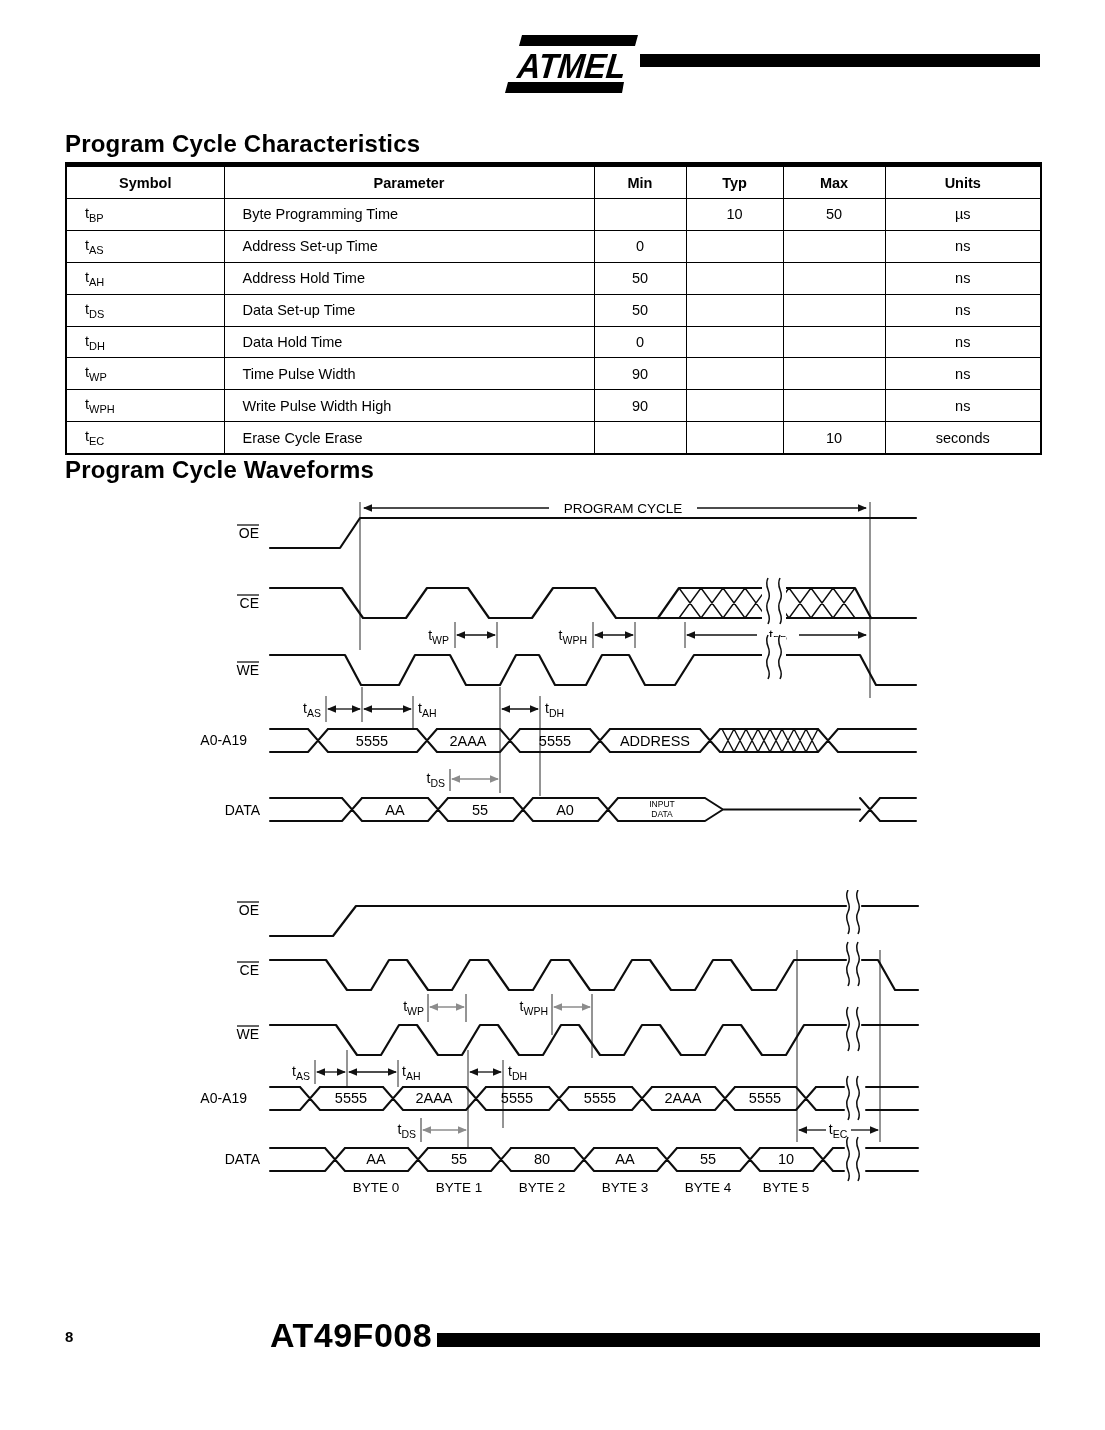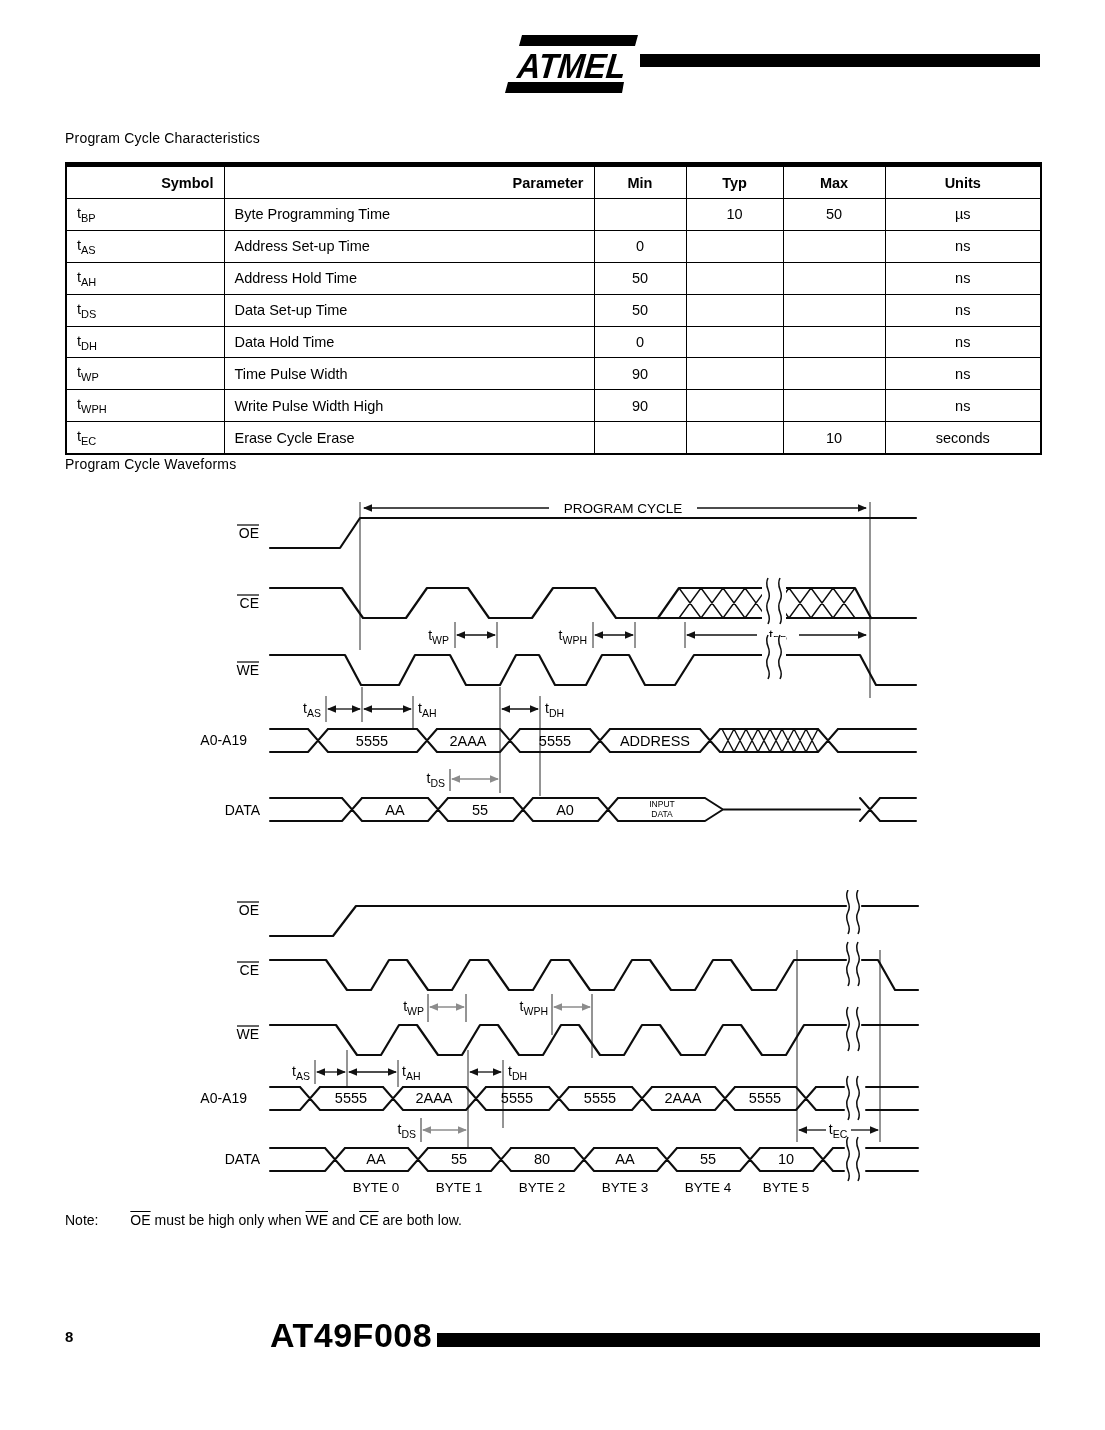--- a/index.html
+++ b/index.html
@@ -1,25 +1,25 @@
 <!DOCTYPE html>
 <html><head>
 <meta charset="utf-8">
 <style>
   html,body{margin:0;padding:0;background:#e8e8e8;}
   .page{position:relative;width:1105px;height:1430px;background:#ffffff;
         font-family:"Liberation Sans",sans-serif;color:#000;overflow:hidden;}
   .abs{position:absolute;}
-  .sect-title{font-size:14px;font-weight:normal;letter-spacing:.2px;}
+  .sect-title{font-size:24px;font-weight:bold;letter-spacing:.2px;}
   
   table.chars{border-collapse:collapse;table-layout:fixed;width:975px;
               border:2px solid #000;border-top:5px solid #000;}
   table.chars th{border:1.7px solid #000;font-size:14.5px;font-weight:bold;
-                 text-align:right;padding:8px 10px 7px 10px;}
-  table.chars td{border:1.7px solid #000;font-size:14.5px;padding:6px 10px;height:18px;}
+                 text-align:center;padding:8px 10px 7px 10px;}
+  table.chars td{border:1.7px solid #000;font-size:14.5px;padding:6px 18px;height:18px;}
   table.chars th.c, table.chars td.c{text-align:center;}
   td.sym sub{font-size:11px;}
   
   svg text{font-family:"Liberation Sans",sans-serif;}
   .sig{fill:none;stroke:#0d0d0d;stroke-width:2.2;stroke-linejoin:round;stroke-linecap:round;}
   .bus{fill:none;stroke:#0d0d0d;stroke-width:2;stroke-linejoin:round;stroke-linecap:round;}
   .hatch{fill:none;stroke:#0d0d0d;stroke-width:1.4;stroke-linejoin:round;}
   .vln{stroke:#2a2a2a;stroke-width:1;}
   .meas{stroke:#111;stroke-width:1.3;fill:none;}
   .gray{stroke:#8c8c8c;}
@@ -314,22 +314,18 @@
     <text class="cell" x="726" y="274">10</text>
 
     <text class="byte" x="316" y="302">BYTE 0</text>
     <text class="byte" x="399" y="302">BYTE 1</text>
     <text class="byte" x="482" y="302">BYTE 2</text>
     <text class="byte" x="565" y="302">BYTE 3</text>
     <text class="byte" x="648" y="302">BYTE 4</text>
     <text class="byte" x="726" y="302">BYTE 5</text>
   </svg>
 
-  <div class="abs note" style="left:65px;top:1212px">
-    <span>Note:</span>
-    <span style="display:inline-block;width:28px"></span><span class="ovt">OE</span><span> must be high only when </span><span class="ovt">WE</span><span> and </span><span class="ovt">CE</span><span> are both low.</span>
-  </div>
 
   <div class="abs pagenum" style="left:65px;top:1328px">8</div>
   <div class="abs partnum" style="left:270px;top:1316px">AT49F008</div>
   <div class="abs rule" style="left:437px;top:1333px;width:603px;height:14px"></div>
 
 </div>
 
 </body></html>

